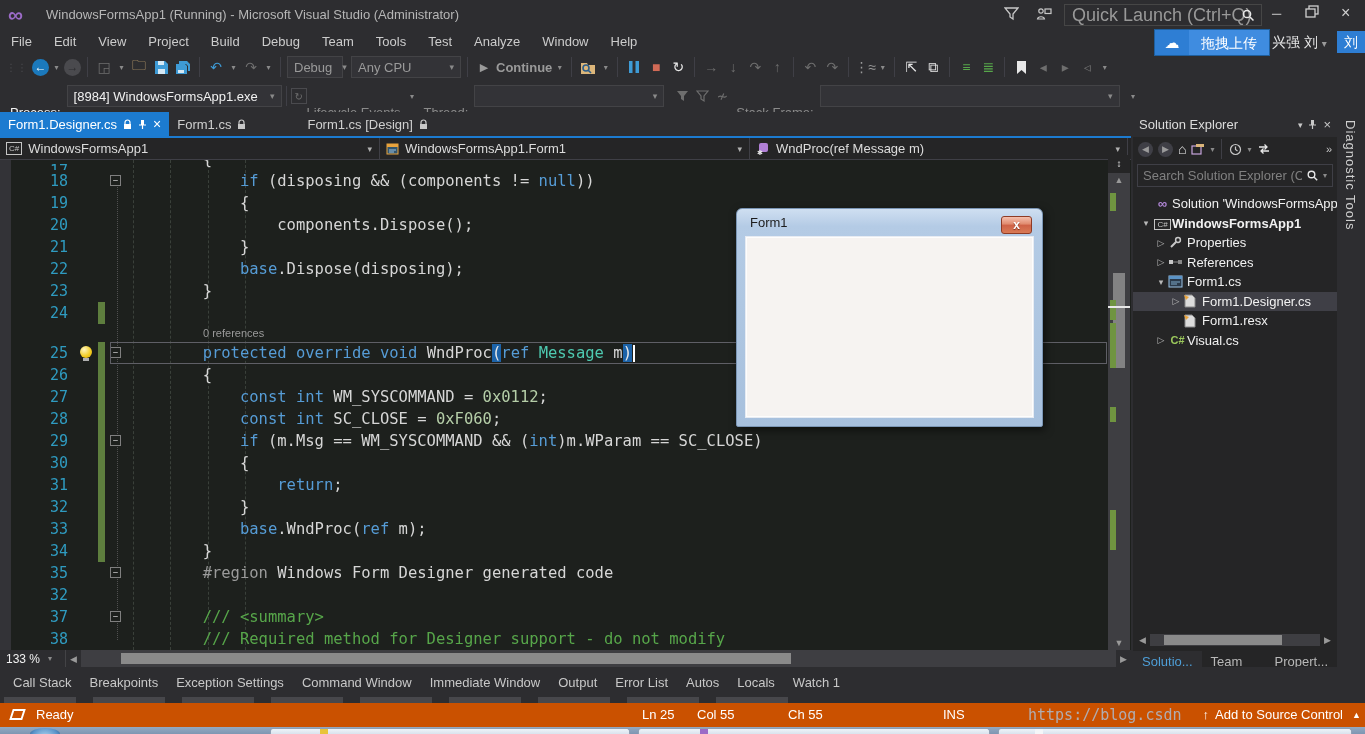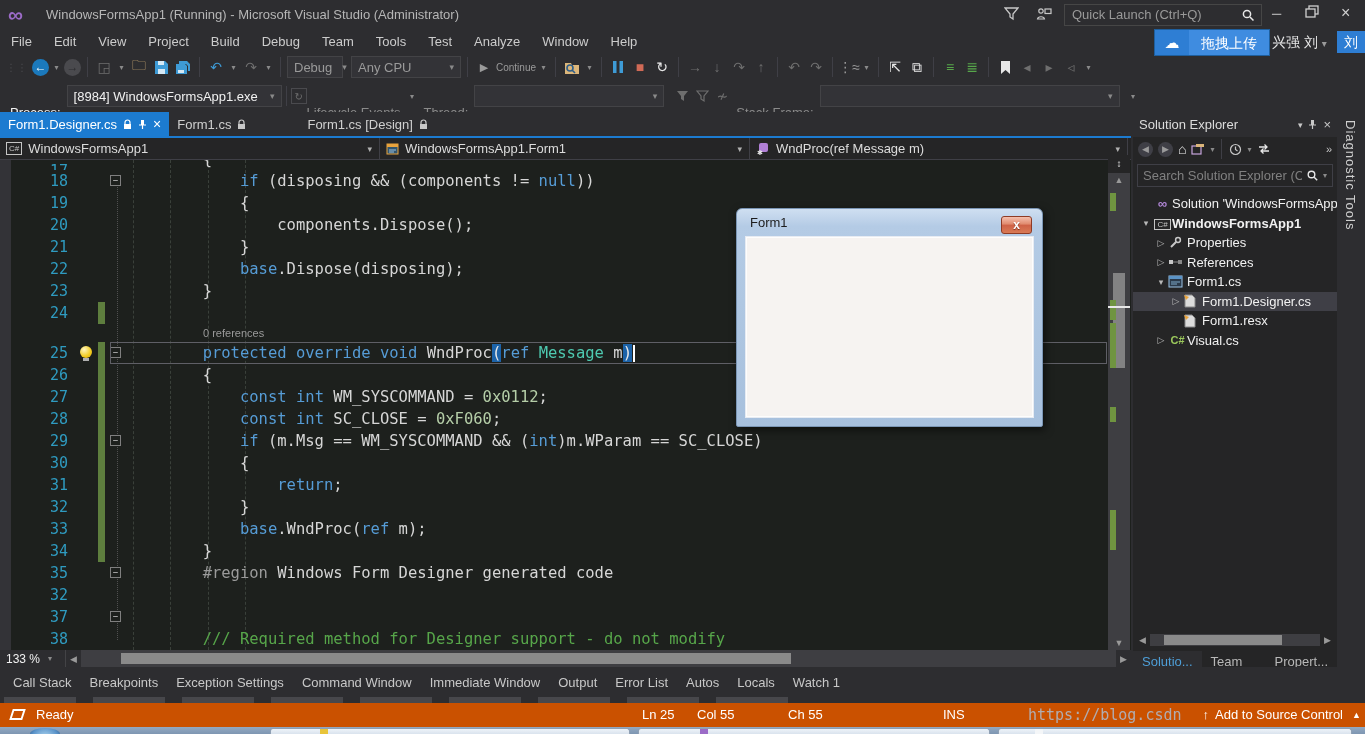--- a/index.html
+++ b/index.html
@@ -9,21 +9,21 @@
   .abs{position:absolute;}
 
   
   #titlebar{left:0;top:0;width:1365px;height:30px;background:#2d2d30;}
   #vs-logo{left:8px;top:4px;width:24px;height:22px;color:#9b6bc7;font-size:21px;font-weight:bold;line-height:22px;}
   #app-title{left:46px;top:7px;font-size:13px;color:#b6b6b6;white-space:nowrap;}
   .tb-ico{color:#c8c8c8;}
   #filter-ico{left:1004px;top:6px;}
   #feedback-ico{left:1036px;top:6px;}
   #quick-launch{left:1064px;top:4px;width:198px;height:22px;background:#2d2d30;border:1px solid #464646;
-     color:#999;font-size:13px;line-height:20px;padding-left:7px;}
+     color:#999;font-size:18px;line-height:20px;padding-left:7px;}
   #quick-launch .mag{position:absolute;right:6px;top:3px;}
   #win-min{left:1272px;top:6px;color:#d0d0d0;font-size:13px;}
   #win-restore{left:1305px;top:5px;}
   #win-close{left:1341px;top:4px;color:#d0d0d0;font-size:16px;}
 
   
   #menubar{left:0;top:30px;width:1000px;height:22px;display:flex;align-items:center;}
   .menu-item{padding:2px 11px;font-size:13px;color:#cccccc;}
   #upload-badge{left:1154px;top:29px;height:27px;display:flex;z-index:30;border:1px solid #1e5f9e;}
   #upload-badge .logo{width:34px;background:#2e7ed4;color:#fff;display:flex;align-items:center;justify-content:center;font-size:15px;}
@@ -267,21 +267,21 @@
     <span class="combo" style="width:56px;">
       <span class="cv">Debug</span>
       <span class="caret">▾</span>
     </span>
     <span class="combo" style="width:110px;margin-left:6px;">
       <span class="cv">Any CPU</span>
       <span class="caret">▾</span>
     </span>
     <span class="sep"></span>
     <span class="tool lightgray" style="font-size:11px;">▶</span>
-    <span class="lightgray" style="font-size:10px;">Continue</span>
+    <span class="lightgray" style="font-size:13px;font-weight:bold;">Continue</span>
     <span class="tool sm">▾</span>
     <span class="sep"></span>
     <span class="tool">
       <svg width="16" height="15" viewBox="0 0 16 15">
           <path d="M1 3h6l1 2h7v9H1z" fill="#dcb67a"></path>
           <circle cx="6" cy="8" r="3" fill="none" stroke="#2c5d8a" stroke-width="1.6"></circle>
           <path d="M8.2 10.2L11 13" stroke="#2c5d8a" stroke-width="1.6"></path>
         </svg>
     </span>
     <span class="tool sm">▾</span>
@@ -607,20 +607,21 @@
             <span class="outslot"></span>
             <span class="ctext" style="padding-left: 0px;"></span>
           </div>
           <div class="crow">
             <span class="gut">37</span>
             <span class="bulbslot"></span>
             <span class="barslot"></span>
             <span class="outslot">
               <span class="obox">−</span>
             </span>
+            <span class="ctext" style="padding-left: 74.64px;"><span class="tok-cmt">/// &lt;summary&gt;</span></span>
           </div>
           <div class="crow">
             <span class="gut">38</span>
             <span class="bulbslot"></span>
             <span class="barslot"></span>
             <span class="outslot"></span>
             <span class="ctext" style="padding-left: 74.64px;"><span class="tok-cmt">/// Required method for Designer support - do not modify</span></span>
           </div>
         </div>
     </div>

